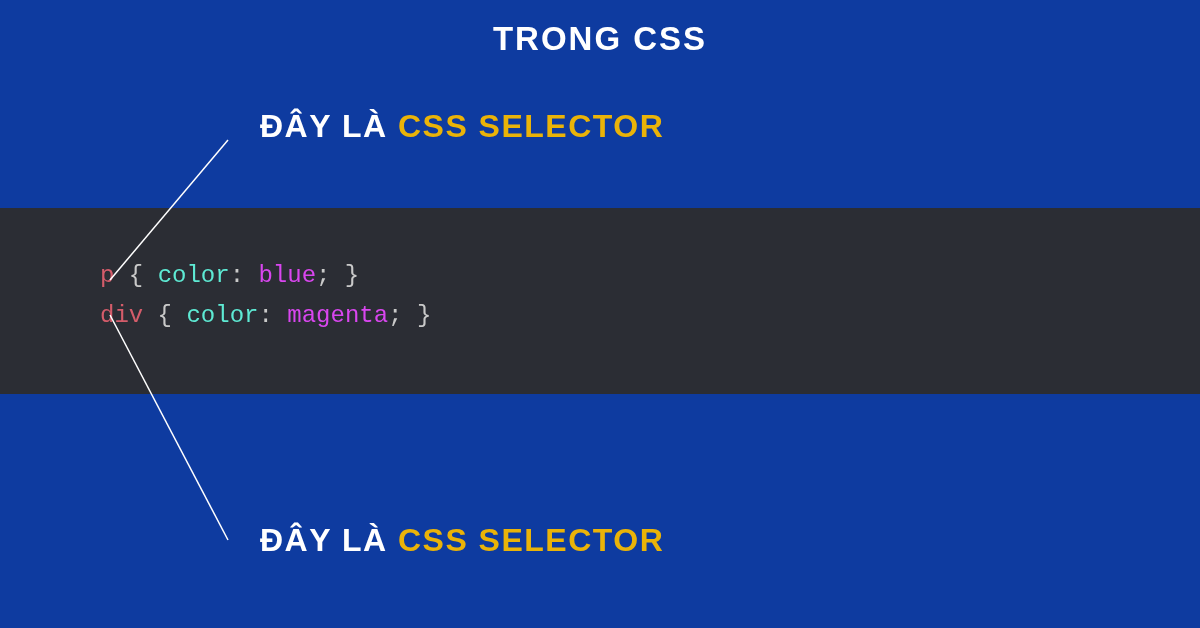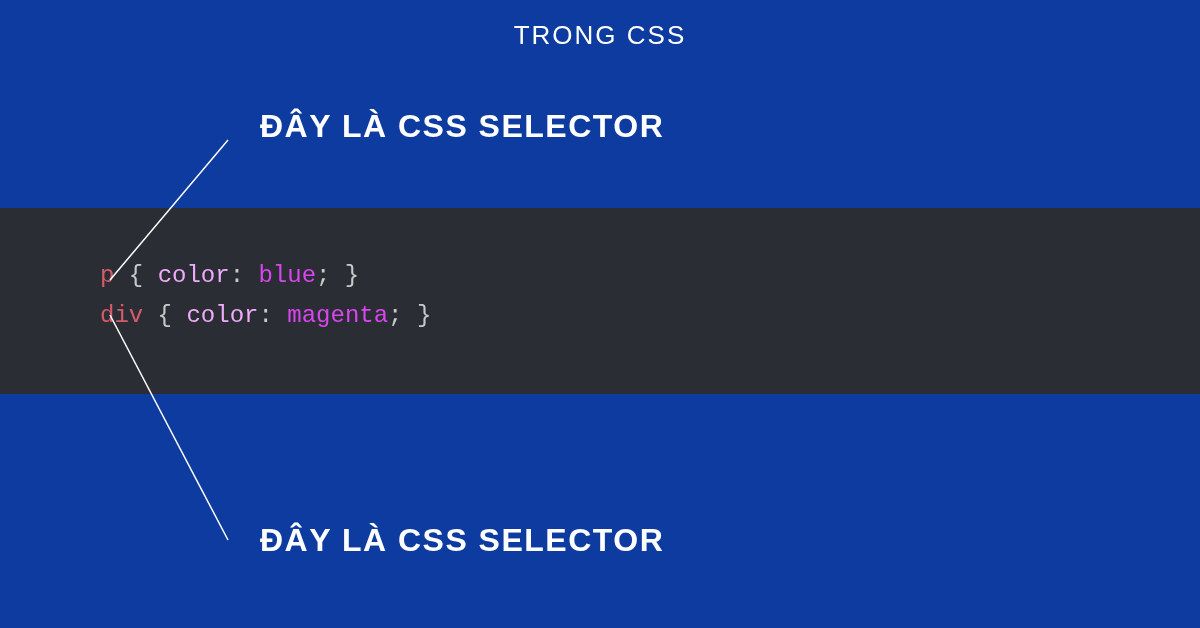--- a/index.html
+++ b/index.html
@@ -11,39 +11,39 @@
       width: 1200px;
       height: 628px;
       background: #0e3ba0;
       font-family: Arial, Helvetica, sans-serif;
       position: relative;
       overflow: hidden;
     }
     .title {
       text-align: center;
       color: #ffffff;
-      font-weight: 400;
-      font-size: 26px;
+      font-weight: 700;
+      font-size: 33px;
       letter-spacing: 2px;
       padding-top: 20px;
       font-family: Impact, 'Arial Black', sans-serif;
     }
     .annotation {
       position: absolute;
       font-weight: 900;
       font-size: 32px;
       letter-spacing: 1.5px;
       font-family: Impact, 'Arial Black', sans-serif;
     }
     .annotation .white {
       color: #ffffff;
       margin-left: 20px;
     }
     .annotation .red {
-      color: #ffffff;
+      color: #eab308;
       margin-top: 28px;
     }
     .annotation-top {
       top: 108px;
       left: 240px;
     }
     .annotation-bottom {
       top: 522px;
       left: 240px;
     }
@@ -55,21 +55,21 @@
       height: 186px;
       background: #2b2d34;
       padding: 48px 0 0 100px;
       font-family: 'Consolas', 'Courier New', monospace;
       font-size: 24px;
       line-height: 40px;
       color: #d4d4d4;
     }
     .tok-selector { color: #d45c6a; }
     .tok-brace { color: #c9c9c9; }
-    .tok-prop { color: #f0abfc; }
+    .tok-prop { color: #5eead4; }
     .tok-colon { color: #c9c9c9; }
     .tok-value { color: #d946ef; }
     .tok-semi { color: #c9c9c9; }
     .lines-svg {
       position: absolute;
       top: 0;
       left: 0;
       pointer-events: none;
     }
   </style>

